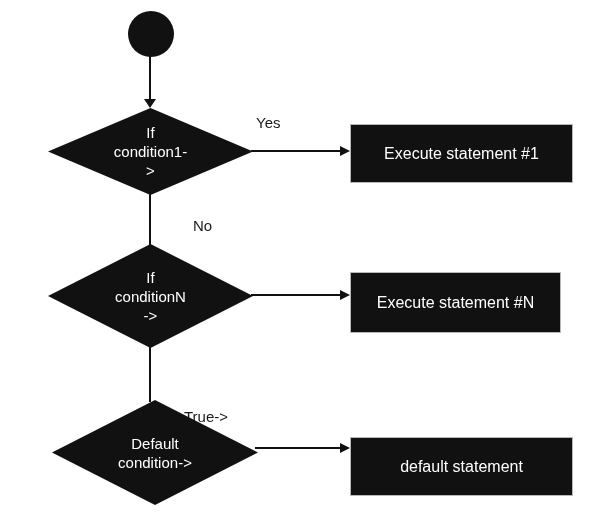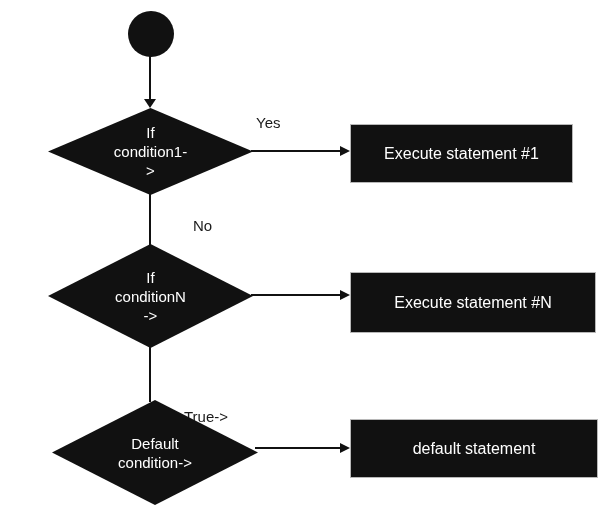--- a/index.html
+++ b/index.html
@@ -75,22 +75,22 @@
     color: #1a1a1a;
     font-size: 15px;
     white-space: nowrap;
   }
 
   #d1 { left: 48px;  top: 108px; width: 205px; height: 87px;  }
   #d2 { left: 48px;  top: 244px; width: 205px; height: 104px; }
   #d3 { left: 52px;  top: 400px; width: 206px; height: 105px; }
 
   #r1 { left: 350px; top: 124px; width: 223px; height: 59px; }
-  #r2 { left: 350px; top: 272px; width: 246px; height: 61px; }
-  #r3 { left: 350px; top: 419px; width: 248px; height: 59px; }
+  #r2 { left: 350px; top: 272px; width: 211px; height: 61px; }
+  #r3 { left: 350px; top: 437px; width: 223px; height: 59px; }
 
   #edge-start { left: 149px; top: 55px;  height: 45px; }
   #ah-start   { left: 144px; top: 99px;  }
 
   #edge-h1 { left: 251px; top: 150px; width: 90px; }
   #ah-h1   { left: 340px; top: 146px; }
 
   #edge-d1-d2 { left: 149px; top: 193px; height: 52px; }
 
   #edge-h2 { left: 251px; top: 294px; width: 90px; }

